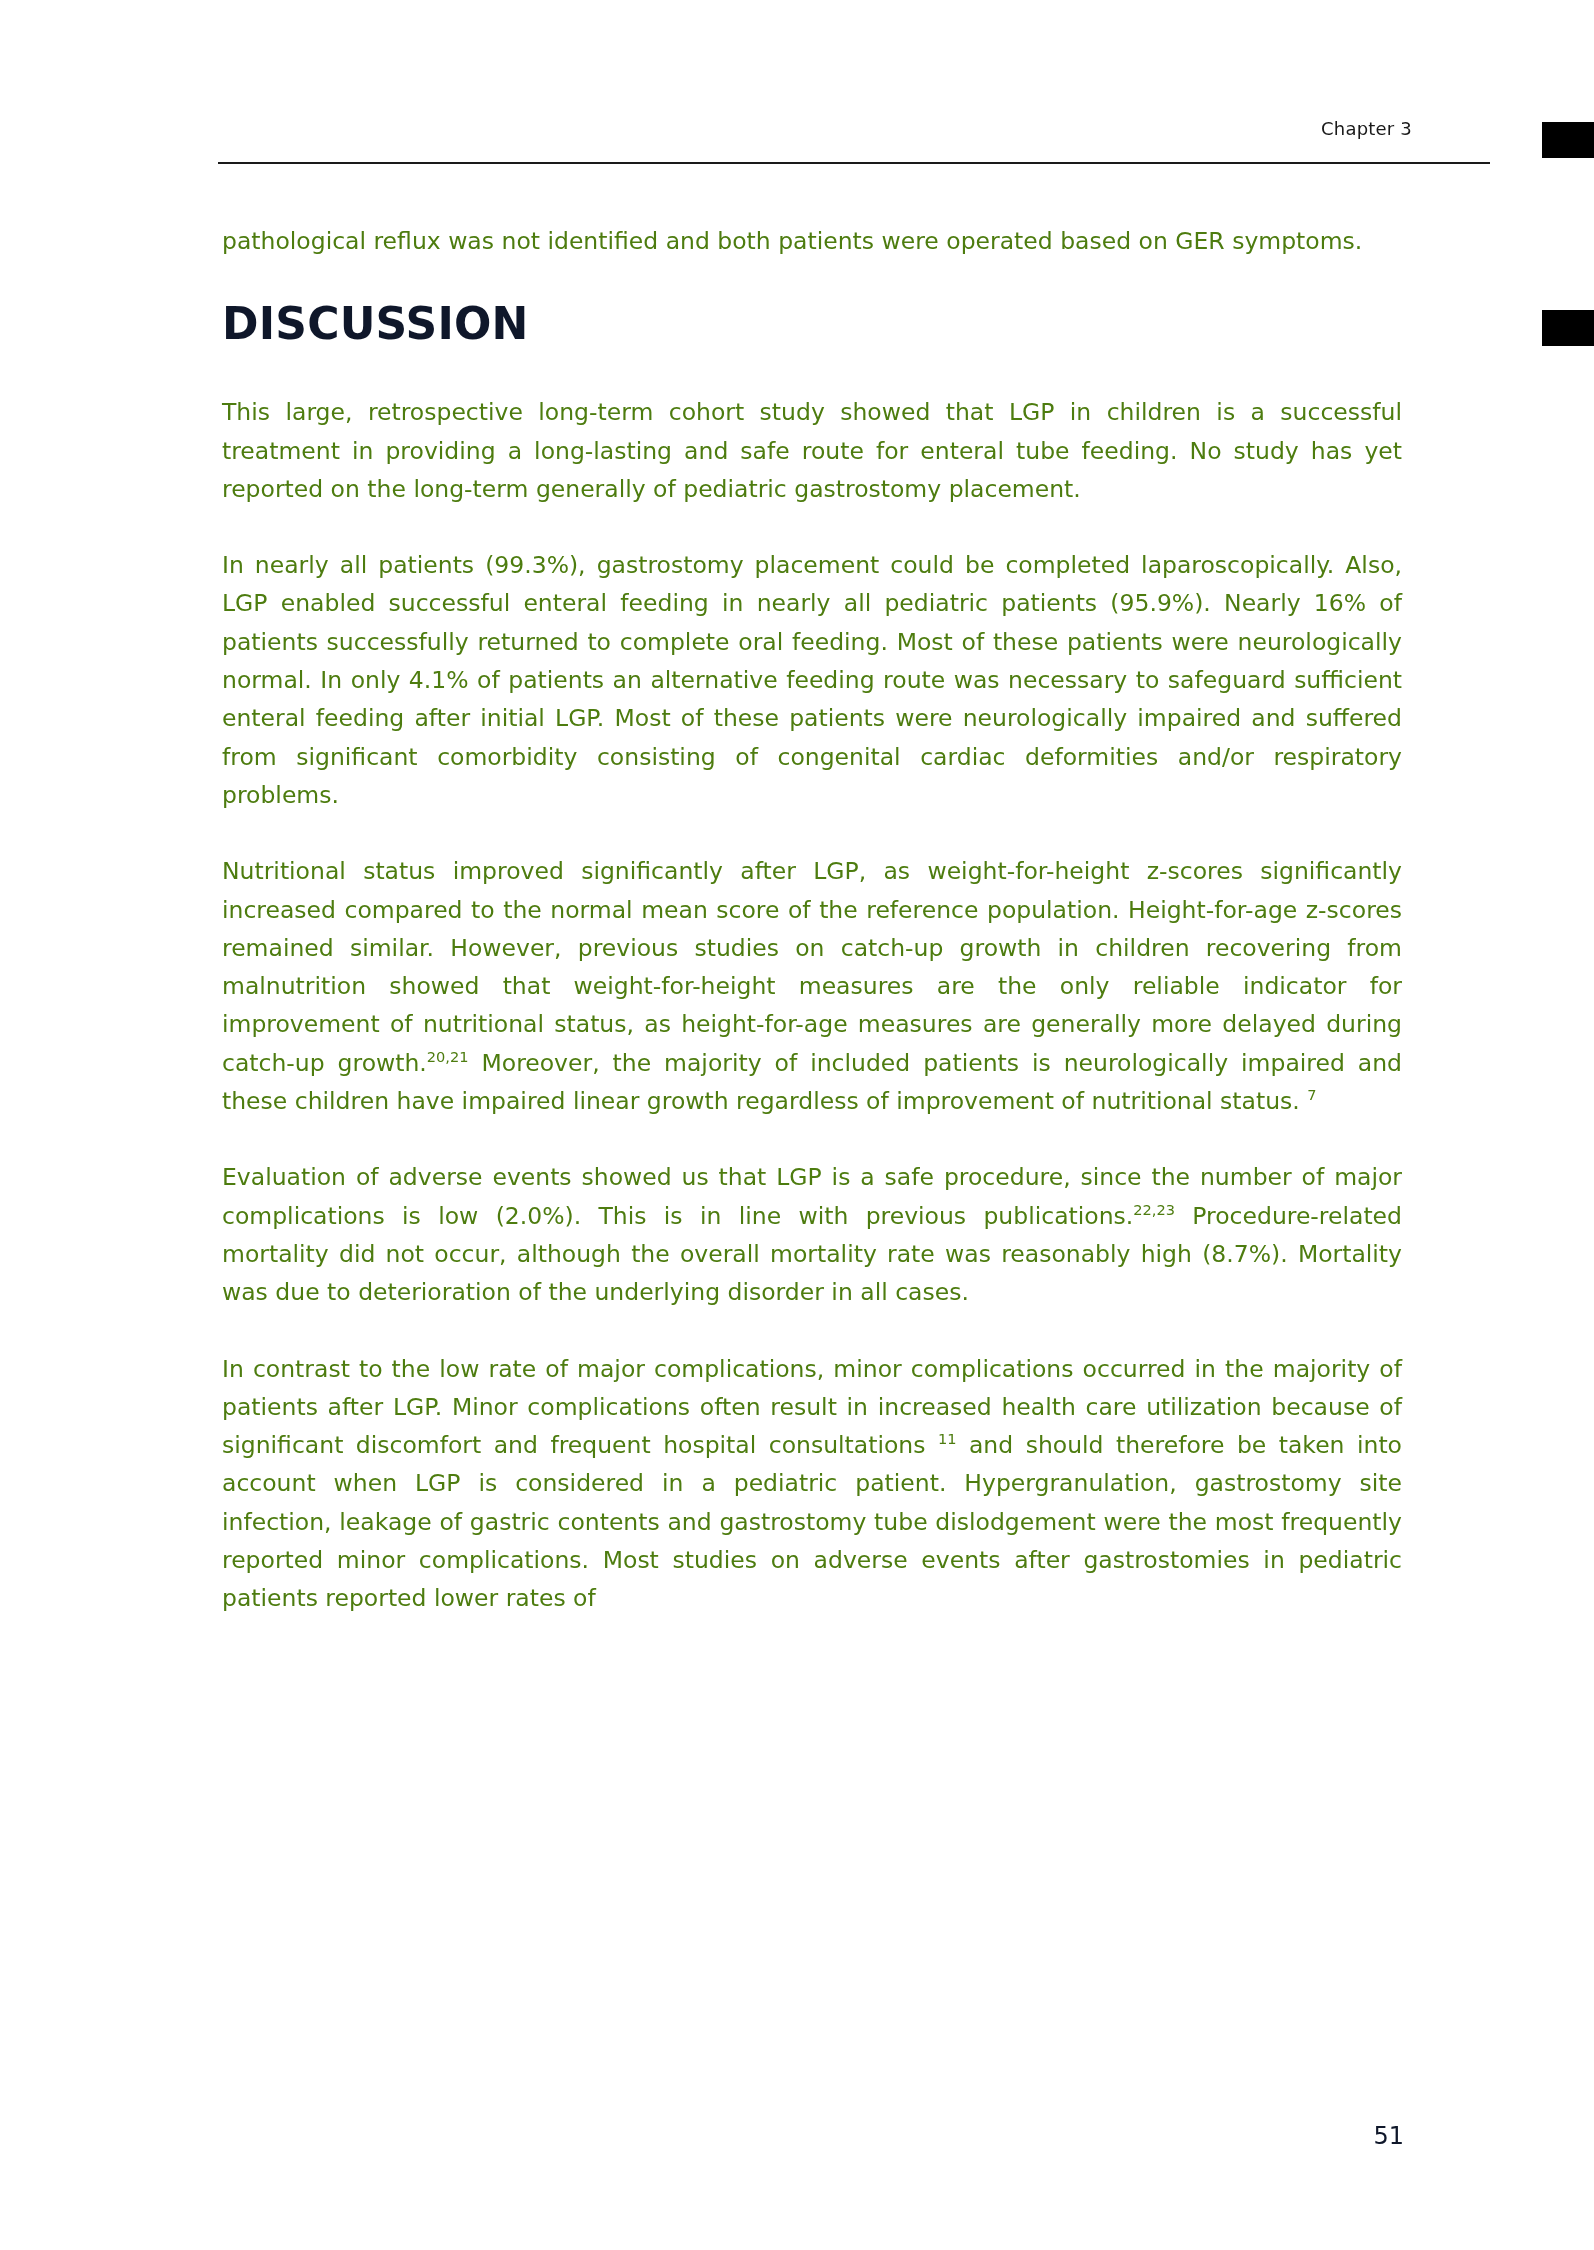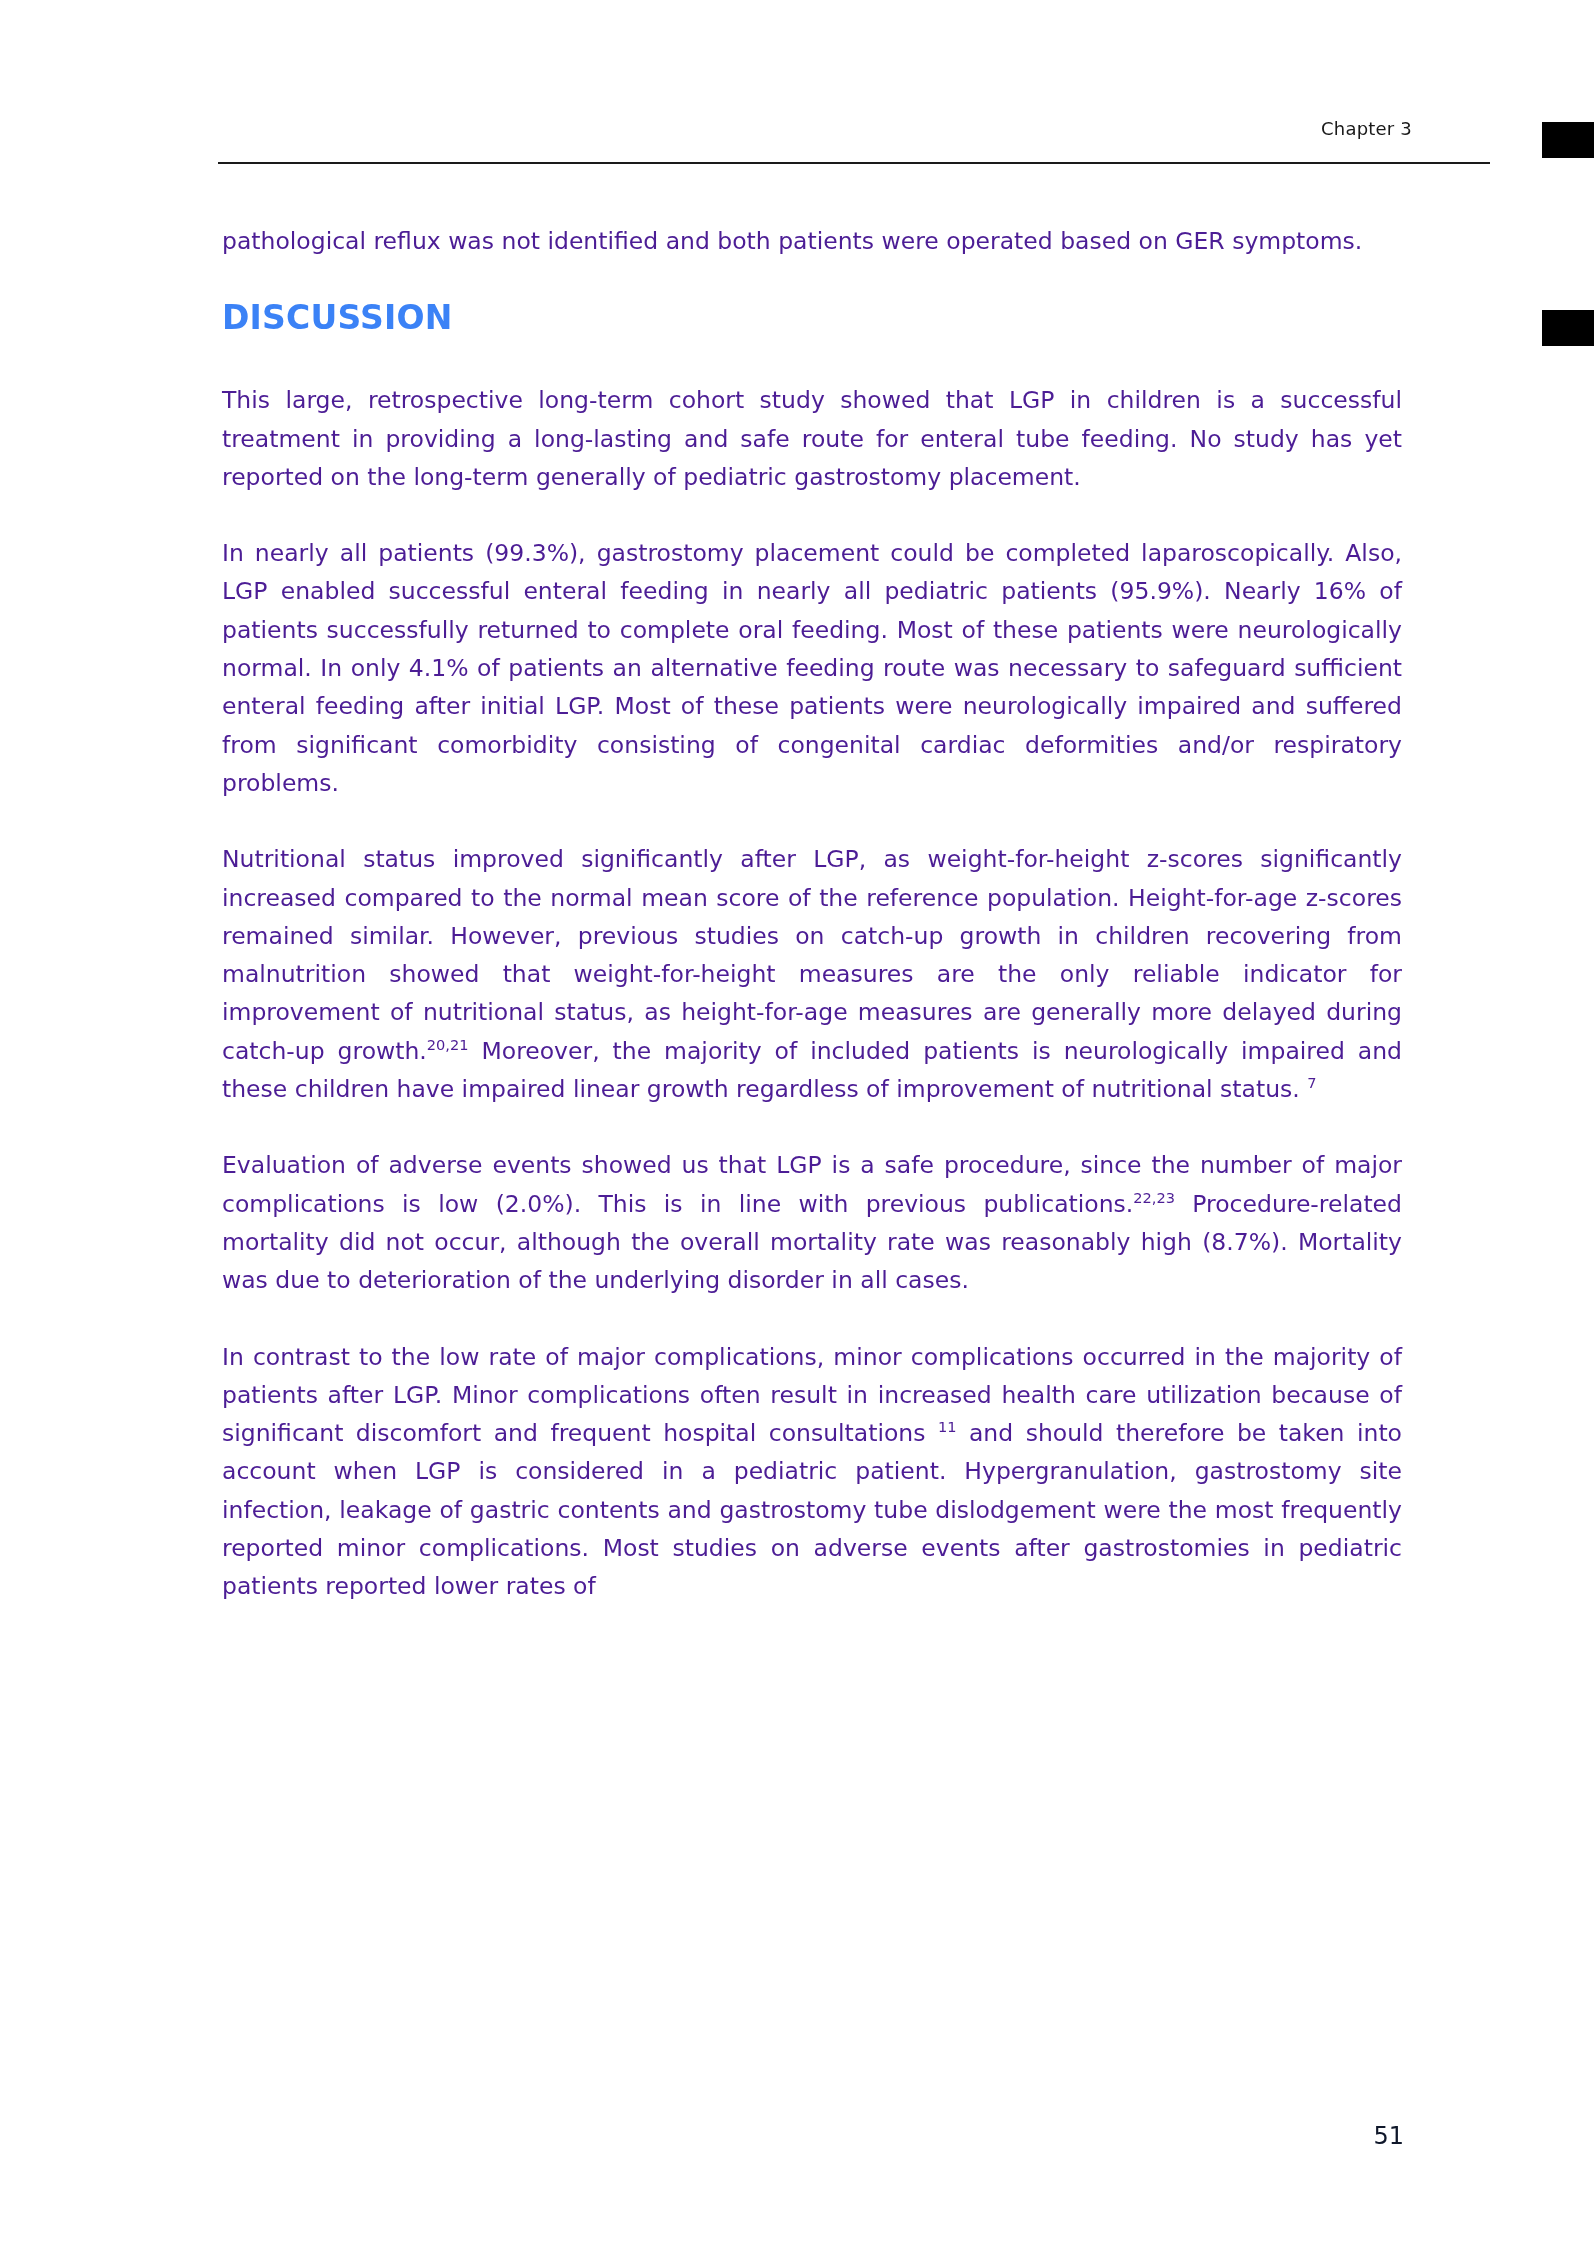--- a/index.html
+++ b/index.html
@@ -68,30 +68,30 @@
     top: 222px;
     width: 1180px;
   }
 
   p.para {
     font-size: 23.5px;
     line-height: 1.63;
     margin: 0 0 38px 0;
     text-align: justify;
     text-justify: inter-word;
-    color: #4c1d95;
+    color: #4d7c0f;
   }
   p.para:last-child { margin-bottom: 0; }
 
   h2.section-title {
-    font-size: 33px;
+    font-size: 44px;
     font-weight: bold;
     margin: 32px 0 44px 0;
     letter-spacing: 0.2px;
-    color: #3b82f6;
+    color: #0f172a;
   }
 
   sup {
     font-size: 0.62em;
     vertical-align: super;
     line-height: 0;
   }
 
   
   .page-number {

